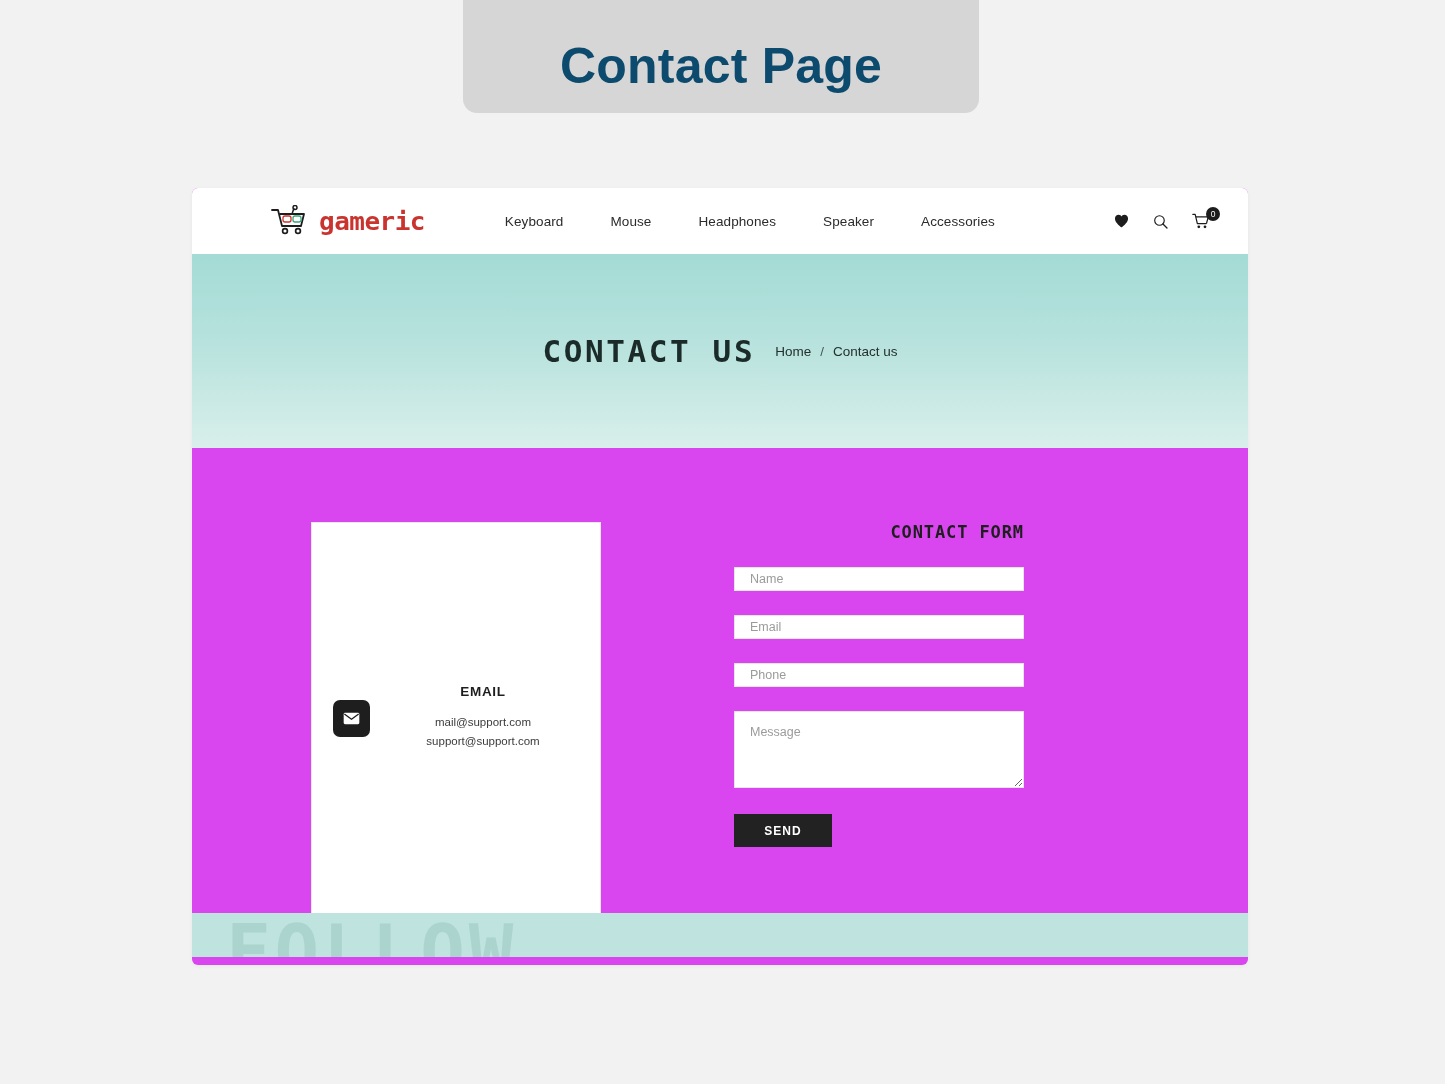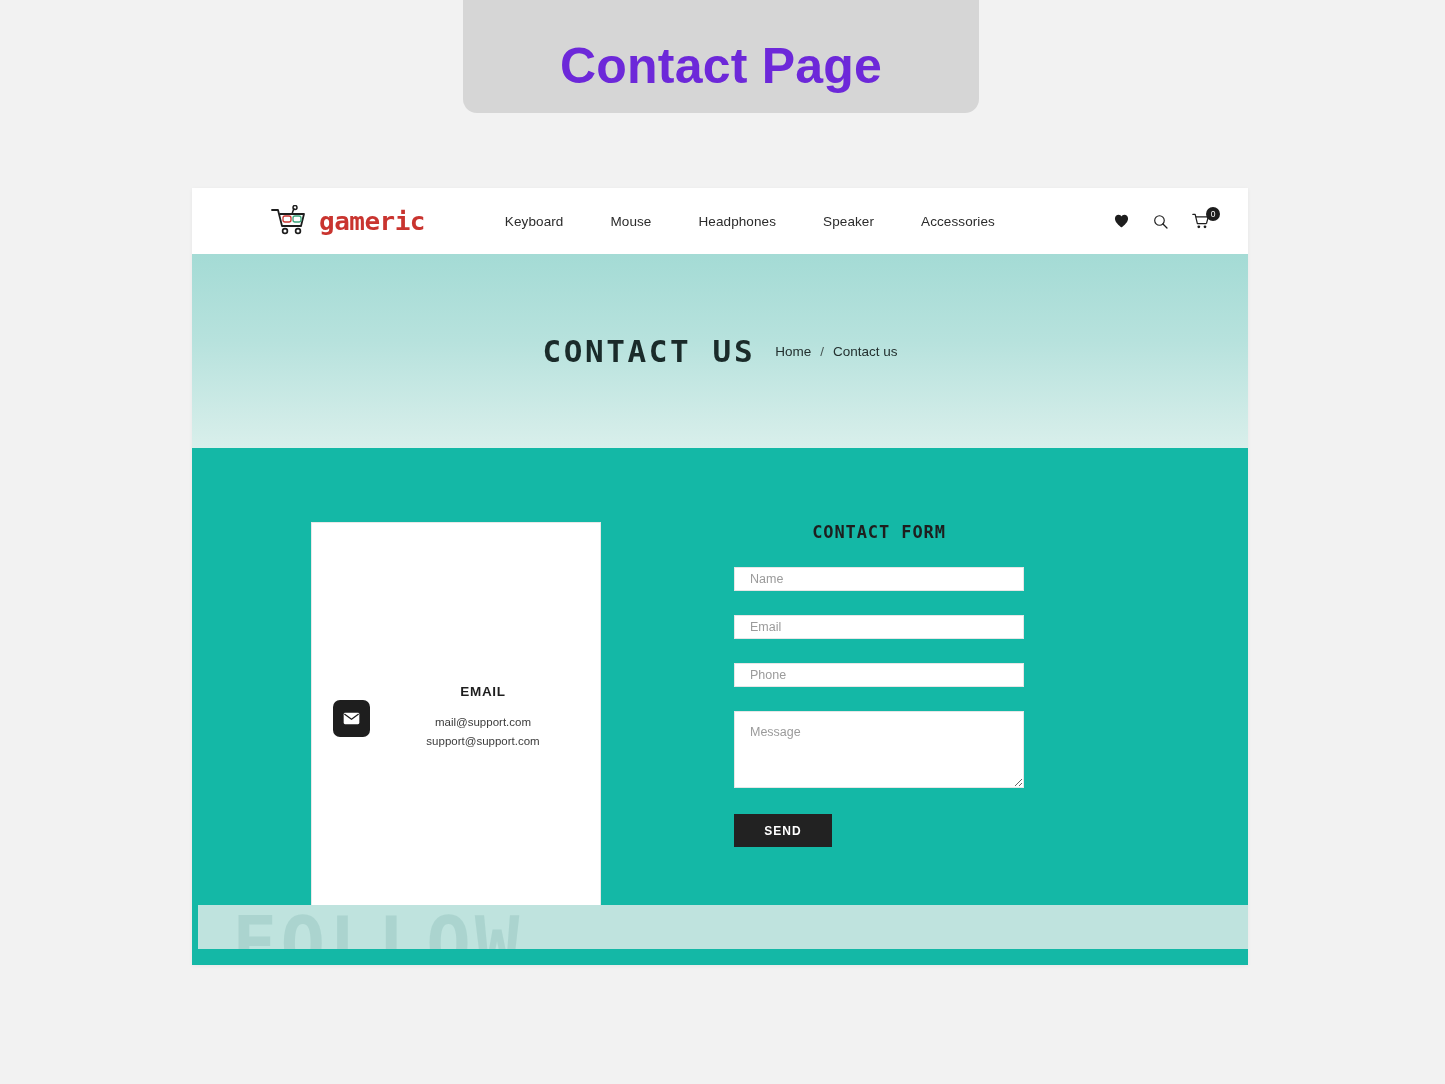--- a/index.html
+++ b/index.html
@@ -20,36 +20,36 @@
     width: 516px;
     height: 127px;
     background: #d6d6d6;
     border-radius: 14px;
     display: flex;
     align-items: flex-end;
     justify-content: center;
     padding-bottom: 22px;
   }
   .page-label-text {
-    color: #6d28d9;
+    color: #0c4a6e;
     font-size: 50px;
     font-weight: bold;
     letter-spacing: 0.2px;
     line-height: 1;
   }
 
   
   .site {
     position: absolute;
     left: 192px;
     top: 188px;
     width: 1056px;
     height: 777px;
-    background: #14b8a6;
-    border-radius: 0;
+    background: #d946ef;
+    border-radius: 6px;
     overflow: hidden;
     box-shadow: 0 1px 4px rgba(0,0,0,0.05);
   }
 
   
   .site-header {
     height: 66px;
     background: #ffffff;
     display: flex;
     align-items: center;
@@ -176,21 +176,21 @@
     margin-bottom: 7px;
   }
 
   .form-col { flex: 1; padding-right: 0; }
   .form-inner { width: 290px; margin-left: 14px; }
   .form-title {
     font-size: 17px;
     font-weight: bold;
     letter-spacing: 0.9px;
     color: #1e1e1e;
-    text-align: center;
+    text-align: right;
     margin-bottom: 25px;
     font-family: "DejaVu Sans Mono", monospace;
   }
   .field {
     width: 290px;
     height: 24px;
     border: 1px solid #e6e6e6;
     background: #ffffff;
     padding: 0 15px;
     font-size: 12.5px;
@@ -217,26 +217,25 @@
     font-size: 12px;
     font-weight: bold;
     letter-spacing: 1.1px;
     cursor: pointer;
     font-family: "Liberation Sans", sans-serif;
   }
 
   
   .footer-strip {
     position: absolute;
-    left: 0; bottom: 16px;
+    left: 0; bottom: 8px;
     width: 100%;
     height: 44px;
     background: #bfe3de;
     overflow: hidden;
-    margin-left: 6px;
   }
   .footer-ghost {
     position: absolute;
     left: 34px;
     top: 2px;
     font-size: 74px;
     font-weight: bold;
     color: rgba(140, 190, 185, 0.38);
     letter-spacing: 4px;
     line-height: 1;

